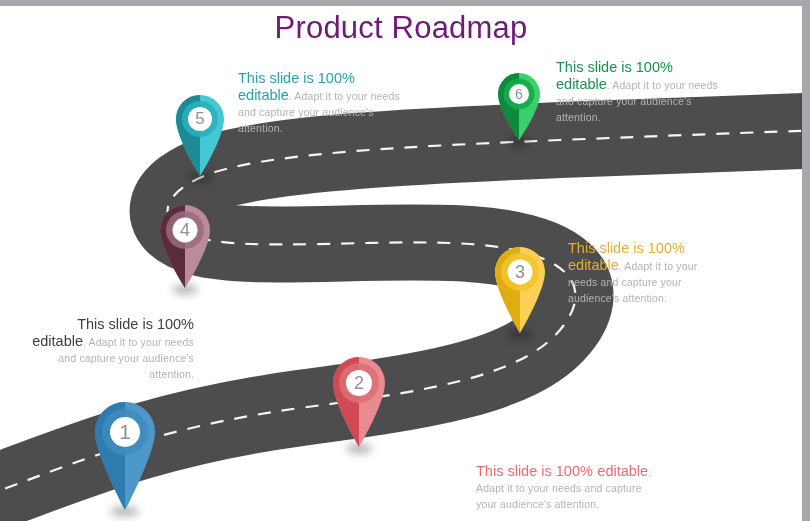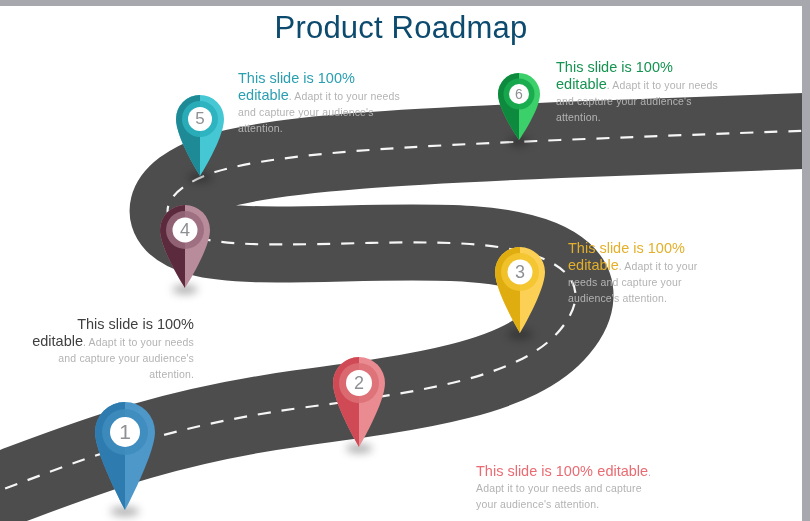--- a/index.html
+++ b/index.html
@@ -30,21 +30,21 @@
     width: 8px; height: 521px;
     background: #a6a8ad;
   }
   
   .title {
     position: absolute;
     left: 0; top: 10px;
     width: 802px;
     text-align: center;
     font-size: 31px;
-    color: #0c4a6e;
+    color: #701a75;
     letter-spacing: 0.2px;
     white-space: nowrap;
   }
   
   #road-layer {
     position: absolute;
     left: 0; top: 0;
     width: 810px; height: 521px;
   }
   

